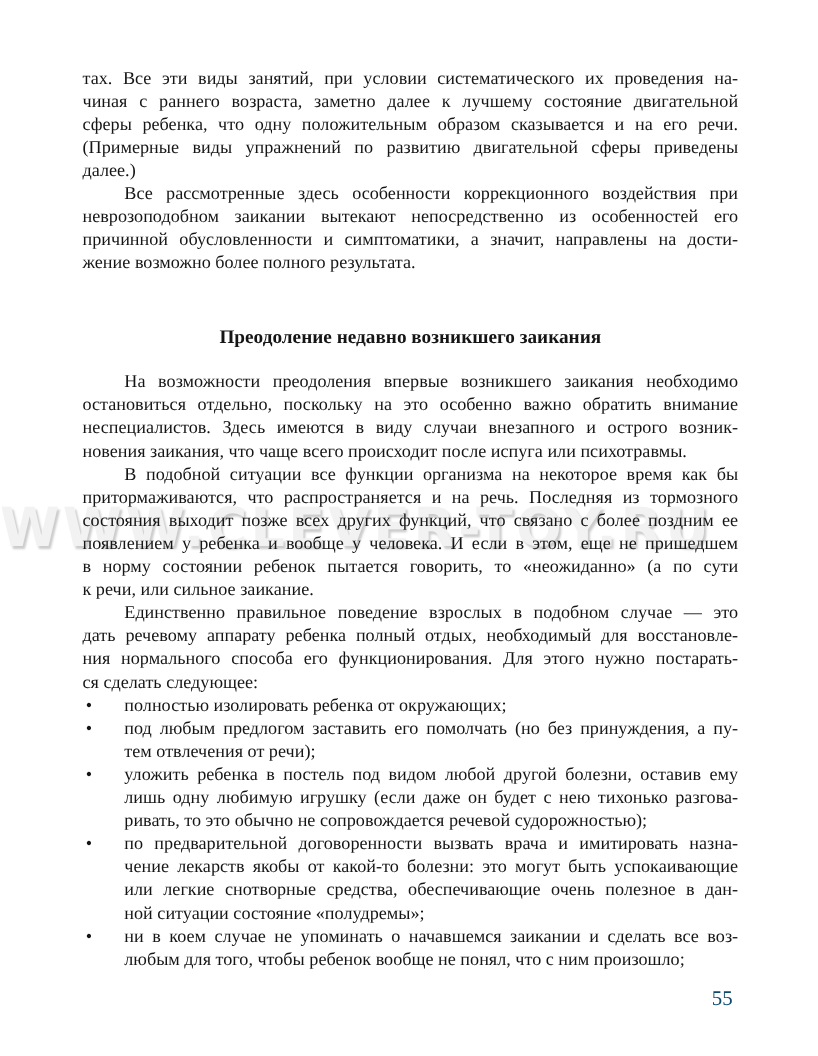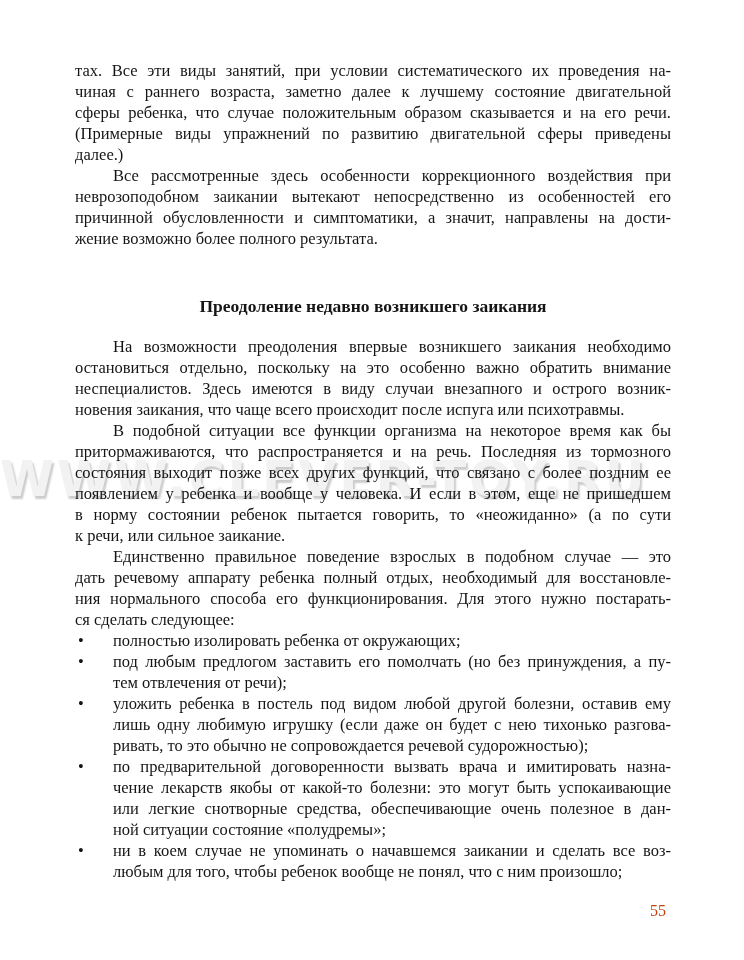--- a/index.html
+++ b/index.html
@@ -47,34 +47,34 @@
     margin: 47px 0 19px 0;
   }
   .bullet-item { display: flex; }
   .bullet-marker { flex: none; width: 38px; padding-left: 3px; box-sizing: border-box; }
   .bullet-lines { flex: 1; min-width: 0; }
   .page-number {
     position: absolute;
     right: 78px;
     bottom: 40px;
     z-index: 1;
-    font-size: 16px;
-    color: #c2410c;
+    font-size: 19px;
+    color: #0c4a6e;
   }
 </style>
 </head>
 <body>
 
 <div class="page">
   <div class="watermark">WWW.CLEVER-TOY.RU</div>
   <div class="content" id="content">
       <div class="para">
         <div class="line">тах. Все эти виды занятий, при условии систематического их проведения на-</div>
         <div class="line">чиная с раннего возраста, заметно далее к лучшему состояние двигательной</div>
-        <div class="line">сферы ребенка, что случае положительным образом сказывается и на его речи.</div>
+        <div class="line">сферы ребенка, что одну положительным образом сказывается и на его речи.</div>
         <div class="line">(Примерные виды упражнений по развитию двигательной сферы приведены</div>
         <div class="line last">далее.)</div>
       </div>
       <div class="para indent">
         <div class="line">Все рассмотренные здесь особенности коррекционного воздействия при</div>
         <div class="line">неврозоподобном заикании вытекают непосредственно из особенностей его</div>
         <div class="line">причинной обусловленности и симптоматики, а значит, направлены на дости-</div>
         <div class="line last">жение возможно более полного результата.</div>
       </div>
       <div class="heading">Преодоление недавно возникшего заикания</div>

